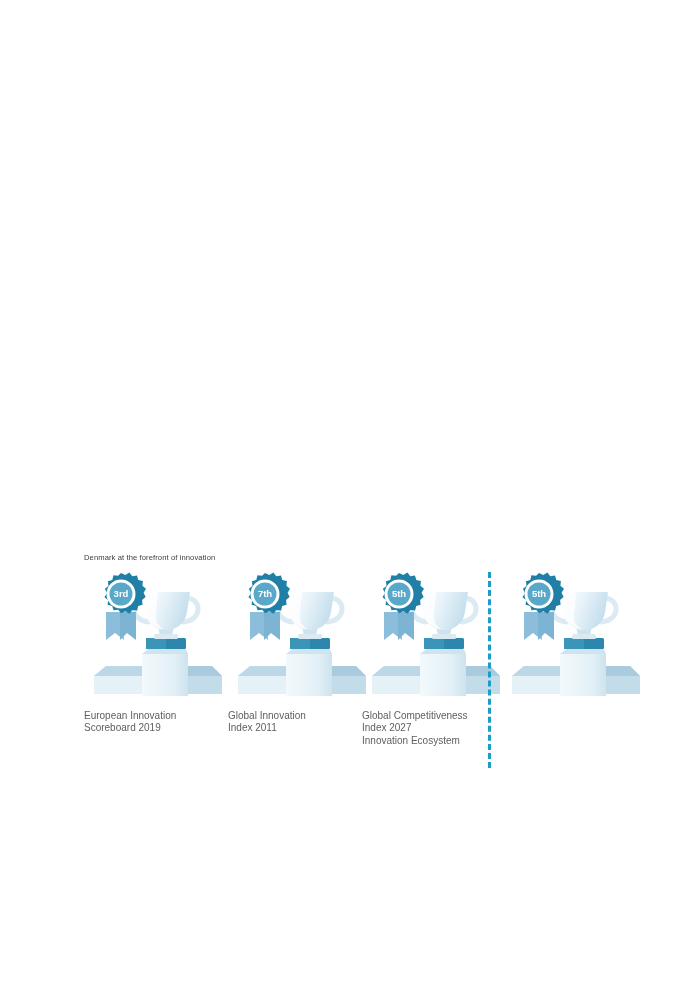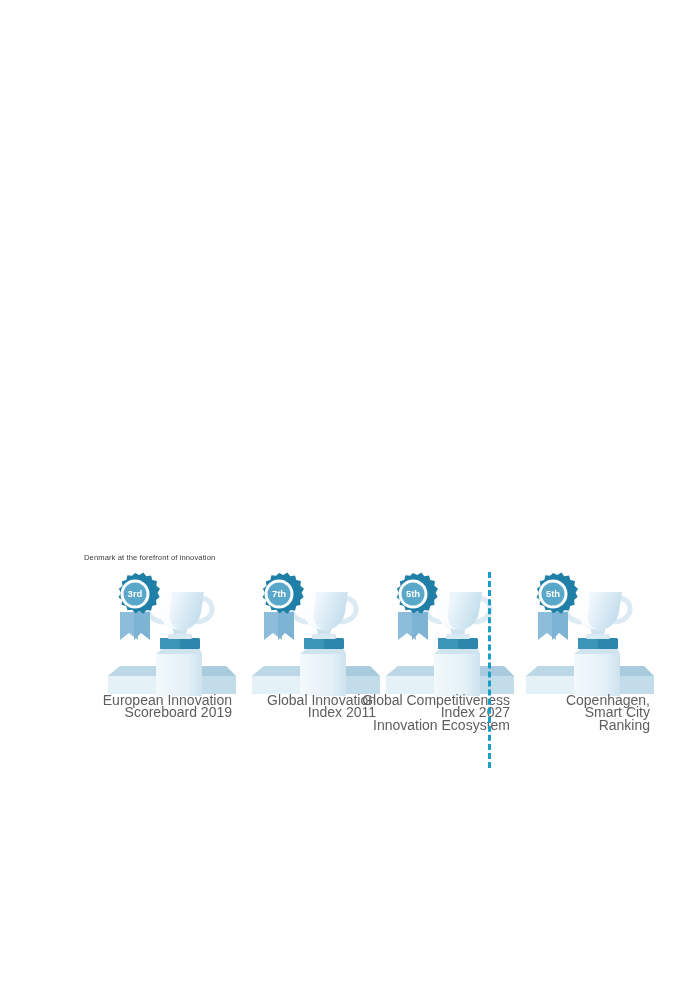--- a/index.html
+++ b/index.html
@@ -52,38 +52,38 @@
     width: 148px;
     height: 210px;
   }
   .award-0 { left: 0px; }
   .award-1 { left: 144px; }
   .award-2 { left: 278px; }
   .award-3 { left: 418px; }
 
   .award-figure {
     position: absolute;
-    left: 14px;
+    left: 0;
     top: 0;
     width: 148px;
     height: 135px;
   }
   .award-figure svg {
     display: block;
     width: 148px;
     height: 135px;
   }
 
   .award-caption {
     position: absolute;
     left: 0;
-    top: 126px;
-    width: 148px;
-    text-align: right;
-    font-size: 14px;
+    top: 142px;
+    width: 148px;
+    text-align: left;
+    font-size: 10px;
     line-height: 12.4px;
     color: #5e5e5e;
     white-space: pre-line;
   }
 
   
   .divider {
     position: absolute;
     left: 488px;
     top: 572px;
@@ -280,22 +280,19 @@
           <polygon points="22,44 38,44 40,72 31,65 22,72" fill="#8cbedb"></polygon>
           <polygon points="36,44 52,44 52,72 43,65 36,72" fill="#7db3d3"></polygon>
           <g transform="translate(37,30)">
             <path d="M0,-25 L4.3,-23 L8.4,-25.4 L11.3,-21.8 L16,-22.4 L17.3,-18 L21.9,-16.9 L21.4,-12.2 L25,-9.3 L22.6,-5.2 L24.6,-0.9 L21,2 L21.6,6.7 L17.2,8 L16.1,12.6 L11.4,12.1 L8.5,15.7 L4.4,13.3 L0.1,15.3 L-2.8,11.7 L-7.5,12.3 L-8.8,7.9 L-13.4,6.8 L-12.9,2.1 L-16.5,-0.8 L-14.1,-4.9 L-16.1,-9.2 L-12.5,-12.1 L-13.1,-16.8 L-8.7,-18.1 L-7.6,-22.7 L-2.9,-22.2 Z" fill="#1f7fa6"></path>
             <circle cx="0" cy="-4" r="14.5" fill="#ffffff"></circle>
             <circle cx="0" cy="-4" r="11.5" fill="#5aa8c9"></circle>
             <text x="0" y="-0.6" text-anchor="middle" font-family="Liberation Sans, sans-serif" font-size="9.5" font-weight="bold" fill="#ffffff">5th</text>
           </g>
         </svg>
       </div>
-      <div class="award-caption">Copenhagen,
-Smart City
-Ranking</div>
     </div>
 
   </div>
 
   <div class="divider"></div>
 
 </div>
 
 </body></html>

